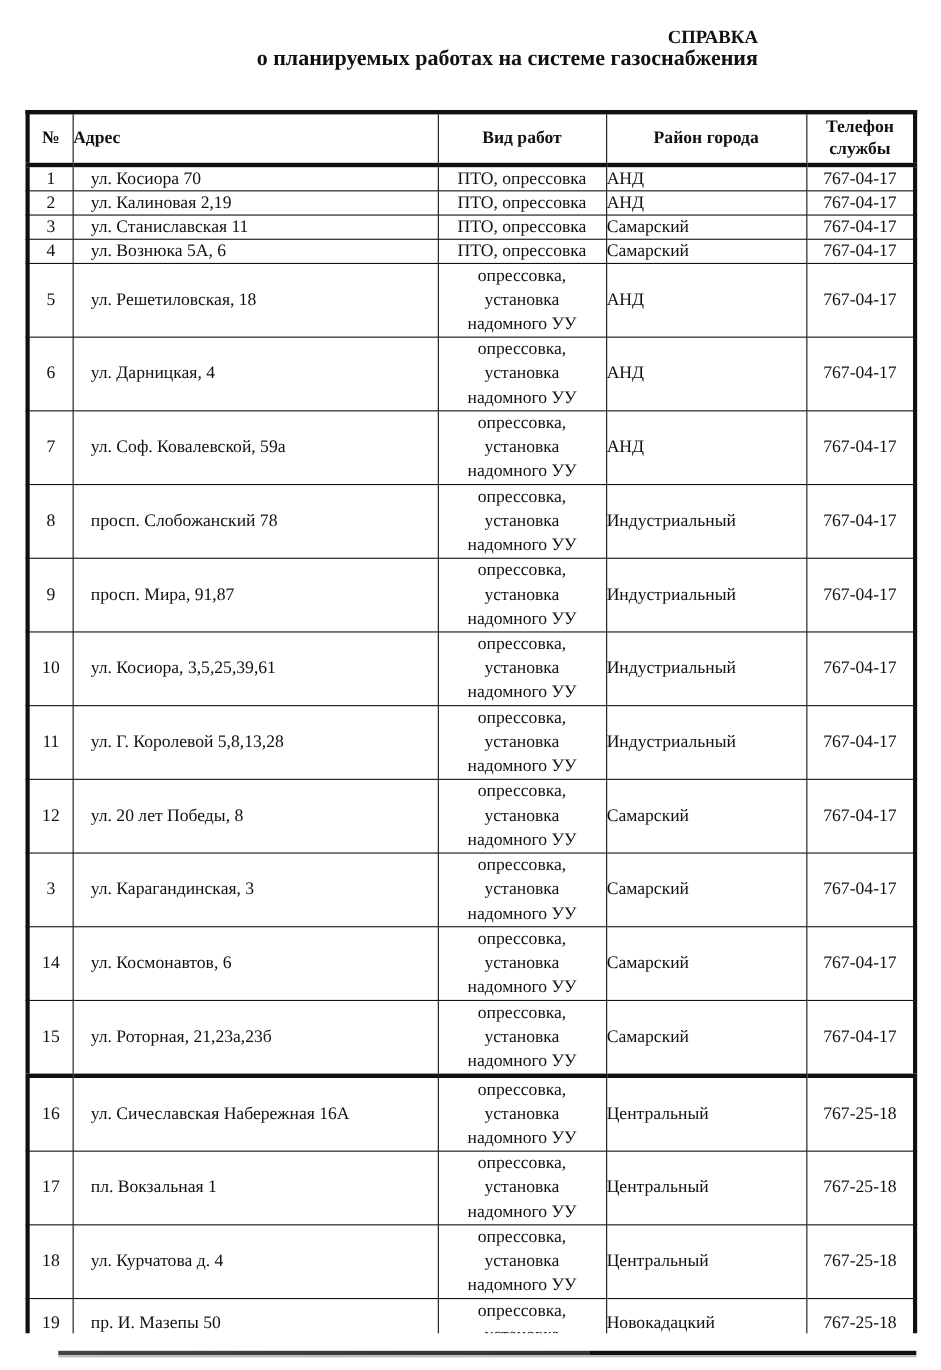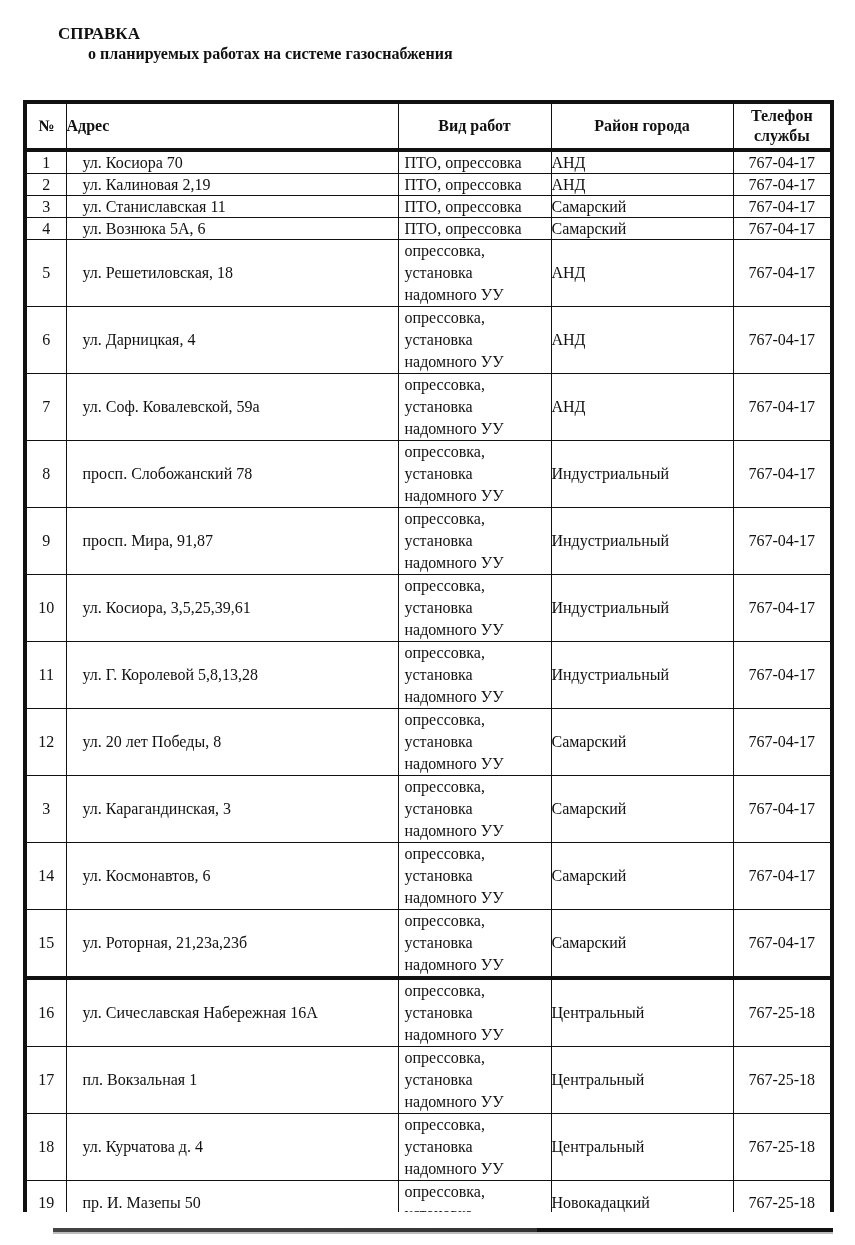--- a/index.html
+++ b/index.html
@@ -13,31 +13,30 @@
       position: relative;
       overflow: hidden;
       font-family: "Liberation Serif", "DejaVu Serif", serif;
       color: #111111;
     }
     .title-block {
       position: absolute;
       top: 24px;
       left: 0;
       width: 689px;
-      text-align: left;
+      text-align: right;
       font-weight: bold;
-      padding-left: 48px;
     }
     .title-main {
       font-size: 17px;
       line-height: 20px;
       margin-left: 10px;
     }
     .title-sub {
-      font-size: 16px;
+      font-size: 20px;
       line-height: 19px;
       margin-left: 40px;
     }
     .table-wrap {
       position: absolute;
       top: 100px;
       left: 23px;
       width: 811px;
       height: 1112px;
       overflow: hidden;
@@ -57,21 +56,21 @@
     th {
       font-weight: bold;
       height: 44px;
       line-height: 20px;
       border-bottom: 4px solid #111;
     }
     th.col-addr { text-align: left; padding-left: 0; }
     td { line-height: 22px; }
     td.c-num { text-align: center; }
     td.c-addr { text-align: left; padding-left: 16px; }
-    td.c-work { text-align: left; }
+    td.c-work { text-align: center; }
     td.c-dist { }
     td.c-phone { text-align: center; }
     tr.short td { height: 21px; line-height: 20px; }
     tr.tall td { height: 65px; }
     tr.sep-top td { border-top: 4px solid #111; }
     tr.cut td { height: 44px; vertical-align: top; }
     tr.cut td.c-num, tr.cut td.c-addr, tr.cut td.c-dist, tr.cut td.c-phone { padding-top: 11px; }
     .bottom-rule {
       position: absolute;
       left: 53px;

